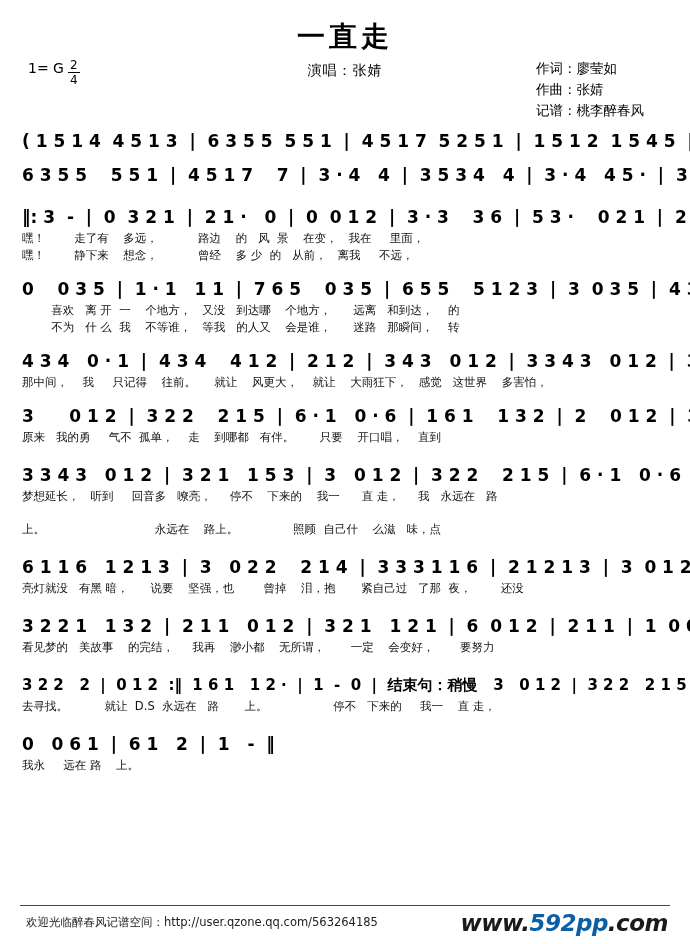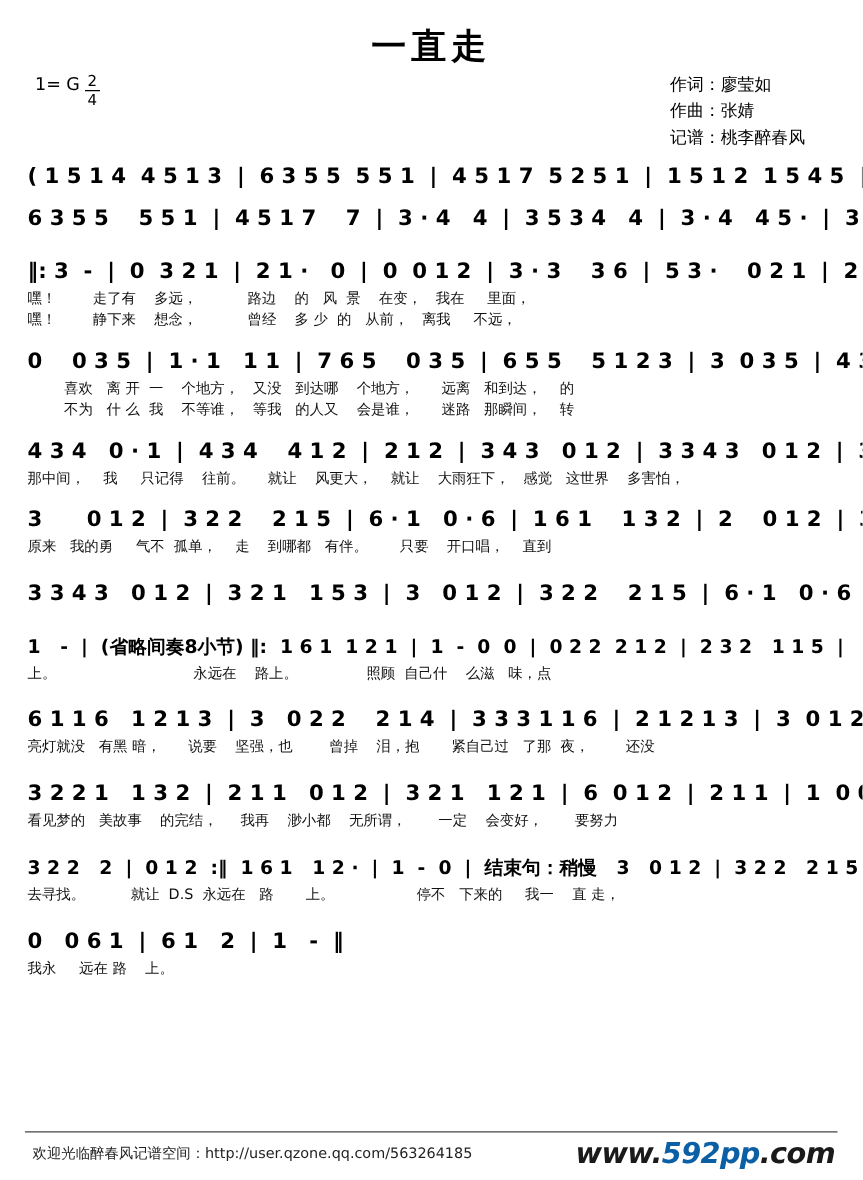--- a/index.html
+++ b/index.html
@@ -132,20 +132,21 @@
     letter-spacing: -0.5px;
   }
   .watermark .dom { color: #0b5fa5; }
 </style>
 </head>
 <body>
 
 <div class="sheet">
 
   <div class="title">一直走</div>
+  <div class="singer">演唱：张婧</div>
 
   <div class="keysig">
     <span>1= G</span>
     <span class="frac">
       <span class="num">2</span>
       <span class="den">4</span>
     </span>
   </div>
 
   <div class="credits">
@@ -187,25 +188,25 @@
     </div>
 
     <div class="system">
       <div class="notes">3      0 1 2  |  3 2 2    2 1 5  |  6 · 1   0 · 6  |  1 6 1    1 3 2  |  2    0 1 2  |  3 4 3   0 1 2  |</div>
       <div class="lyricline">原来   我的勇     气不  孤单，    走    到哪都   有伴。       只要    开口唱，    直到</div>
       <div class="spacer14"></div>
     </div>
 
     <div class="system">
       <div class="notes">3 3 4 3   0 1 2  |  3 2 1   1 5 3  |  3   0 1 2  |  3 2 2    2 1 5  |  6 · 1   0 · 6  |  1 6 1   1 2  |</div>
-      <div class="spacer14"></div>
-    </div>
-
-    <div class="system">
-      <div class="notes small">1   -  |  (省略间奏8小节) ‖:  1 6 1  1 2 1  |  1  -  0  0  |  0 2 2  2 1 2  |  2 3 2   1 1 5  |</div>
+      <div class="lyricline">梦想延长，   听到     回音多   嘹亮，     停不    下来的    我一      直 走，     我   永远在   路</div>
+      <div class="spacer14"></div>
+    </div>
+
+    <div class="system">
       <div class="lyricline">上。                              永远在    路上。               照顾  自己什    么滋   味，点</div>
       <div class="spacer14"></div>
     </div>
 
     <div class="system">
       <div class="notes">6 1 1 6   1 2 1 3  |  3   0 2 2    2 1 4  |  3 3 3 1 1 6  |  2 1 2 1 3  |  3  0 1 2  |</div>
       <div class="lyricline">亮灯就没   有黑 暗，      说要    坚强，也        曾掉    泪，抱       紧自己过   了那  夜，        还没</div>
       <div class="spacer14"></div>
     </div>
 

